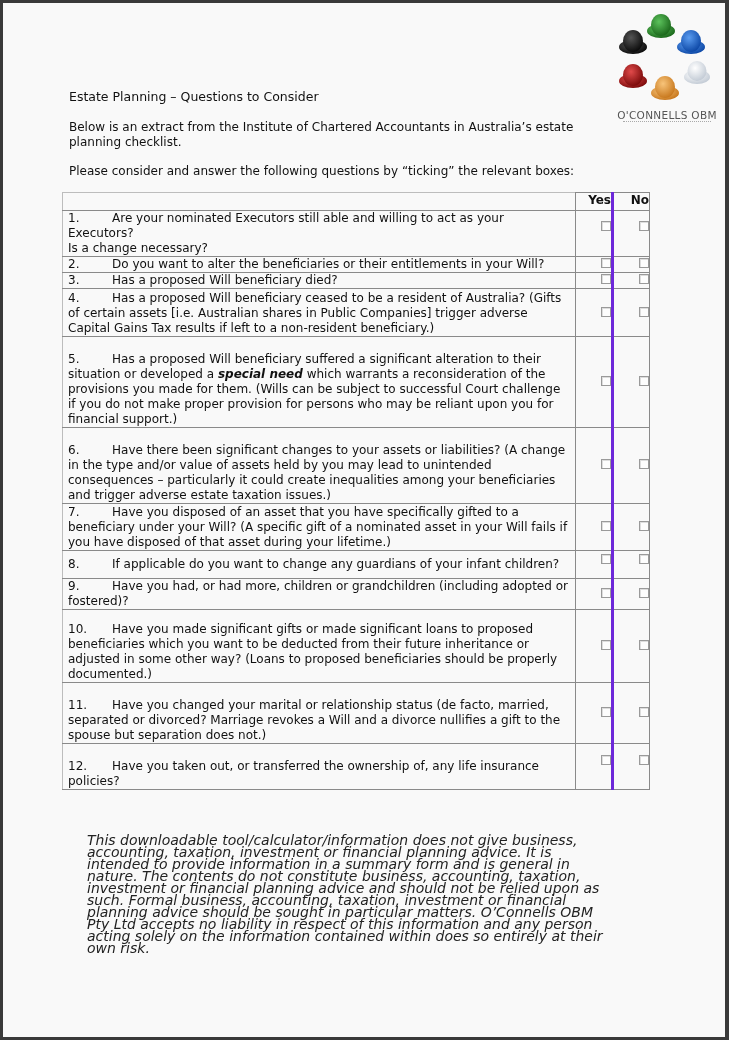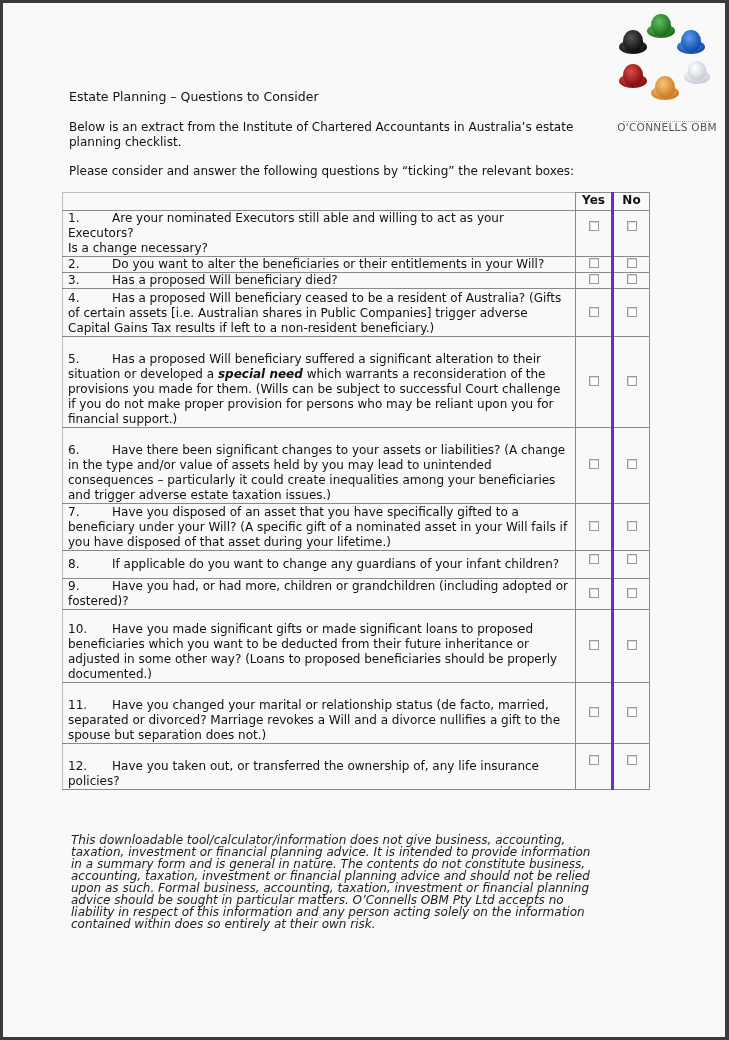--- a/index.html
+++ b/index.html
@@ -17,21 +17,21 @@
     width: 722px; height: 1034px;
     background: #f9f9f9;
   }
   .logo {
     position: absolute;
     left: 612px; top: 8px;
     width: 104px; height: 112px;
   }
   .logo-text {
     position: absolute;
-    left: 0; top: 110px; width: 104px;
+    left: 0; top: 98px; width: 104px;
     text-align: center;
     font-size: 10.5px;
     letter-spacing: 0.3px;
     color: #555;
   }
   .logo-sub {
     position: absolute;
     left: 8px; top: 110px; width: 88px;
     height: 1px;
     border-top: 1px dotted #aaa;
@@ -71,35 +71,35 @@
   }
   table.q th {
     font-weight: bold;
     text-align: center;
     height: 15px;
     padding: 1px 0;
     font-size: 12px;
   }
   table.q th.blank { border-left-color: #bdbdbd; border-top-color: #bdbdbd; }
   table.q td.qtext { border-left-color: #bdbdbd; }
-  table.q td.cb, table.q th.yn { width: 35px; text-align: center; padding: 0; }
+  table.q td.cb, table.q th.yn { width: 35px; text-align: right; padding: 0; }
   table.q td.cb + td.cb, table.q th.yn + th.yn { border-left: 3px solid #6d28d9; }
   .num { display: inline-block; width: 44px; }
   .cbox {
     display: inline-block;
     width: 8px; height: 8px;
     border: 1px solid #9a9a9a;
     background: #fdfdfd;
     box-shadow: inset 1px 1px 0 #ddd;
   }
   .disclaimer {
     position: absolute;
-    left: 68px; top: 831px;
+    left: 84px; top: 831px;
     width: 530px;
-    font-size: 12px;
+    font-size: 14px;
     line-height: 12px;
     font-style: italic;
     color: #222;
   }
   b.em { font-style: italic; font-weight: bold; }
 </style>
 </head>
 <body>
 
 <div class="page">

